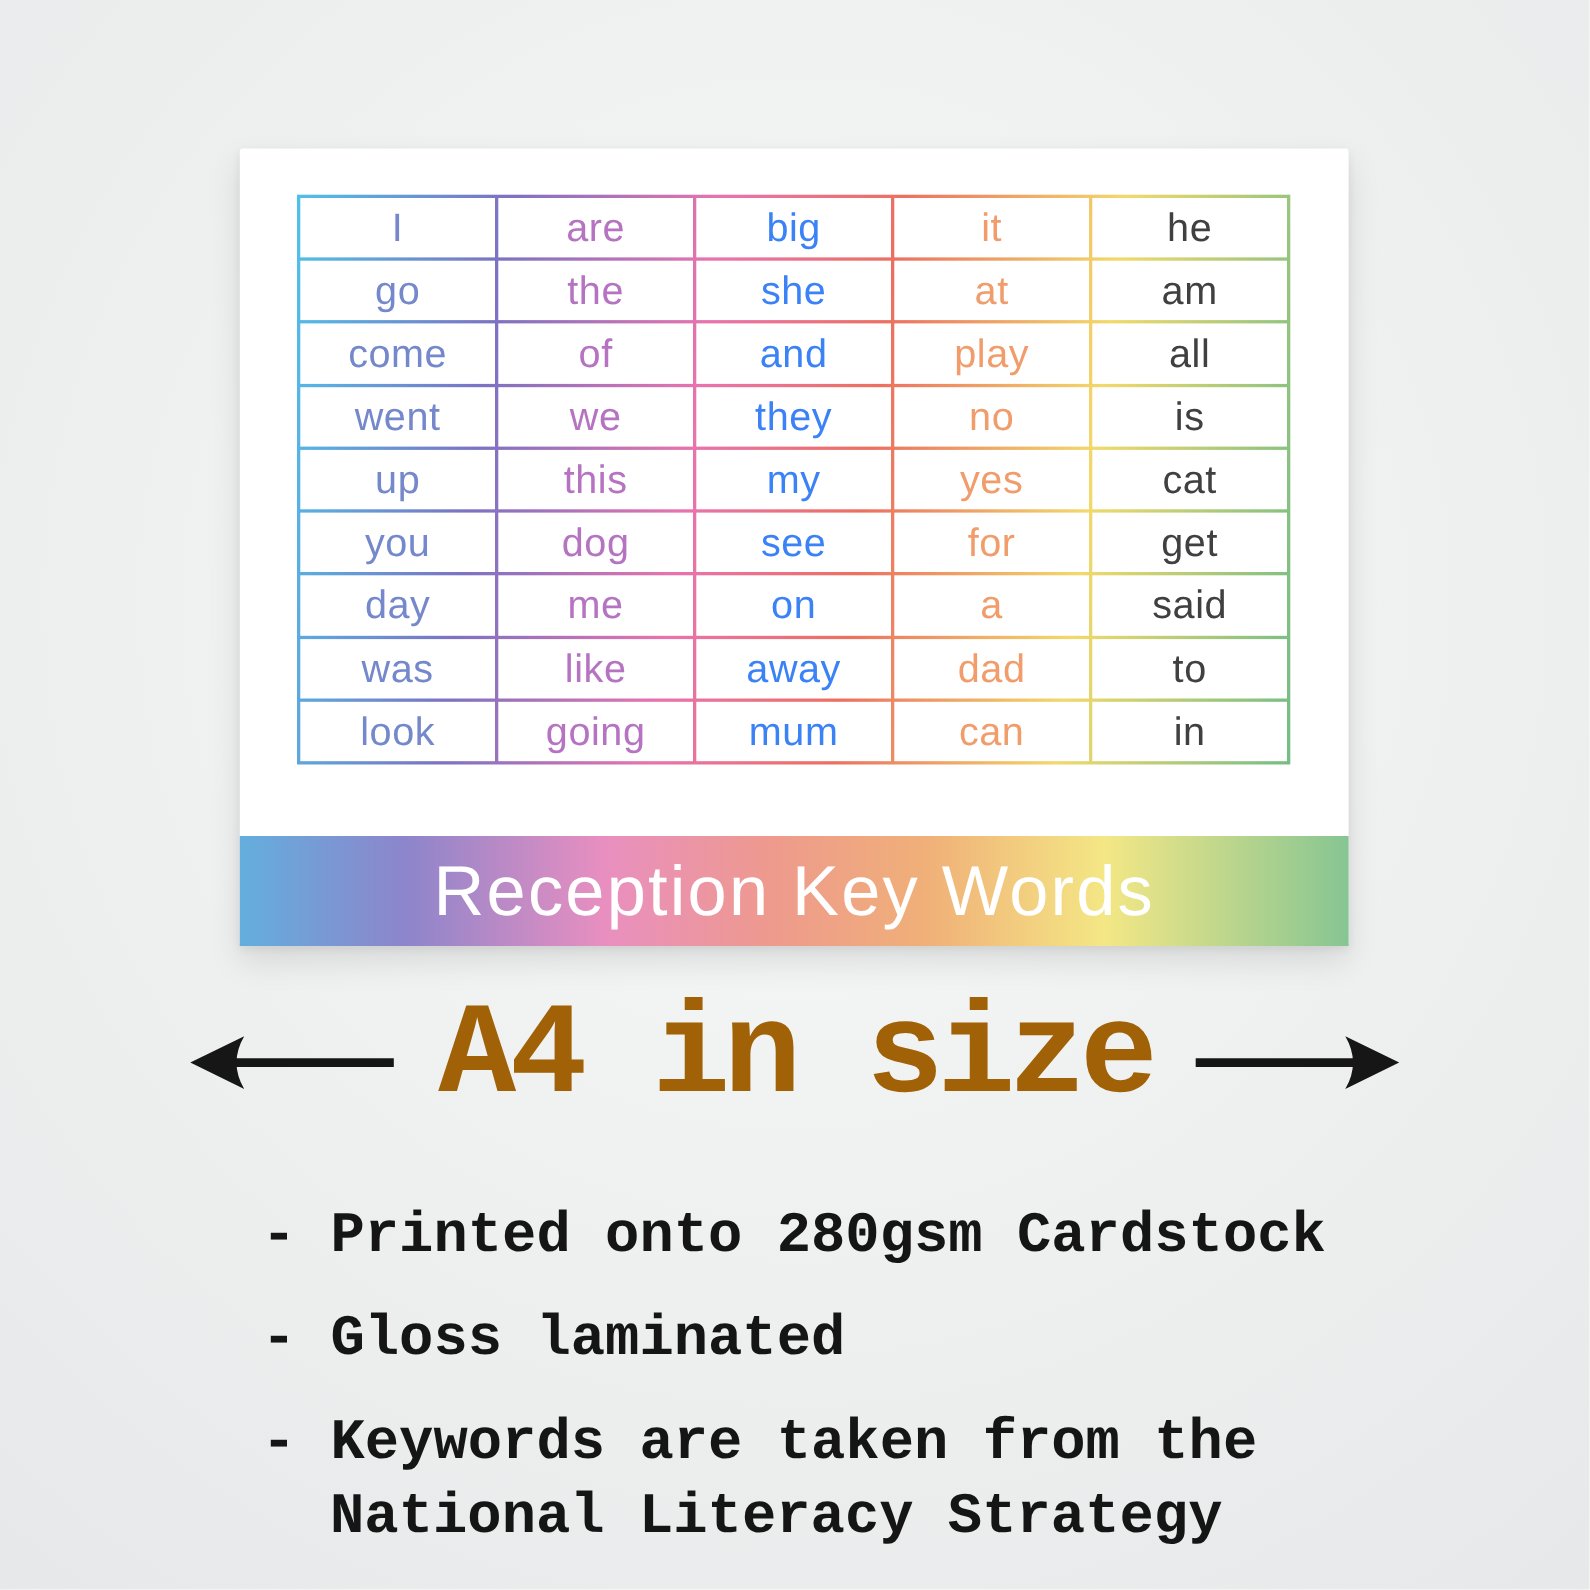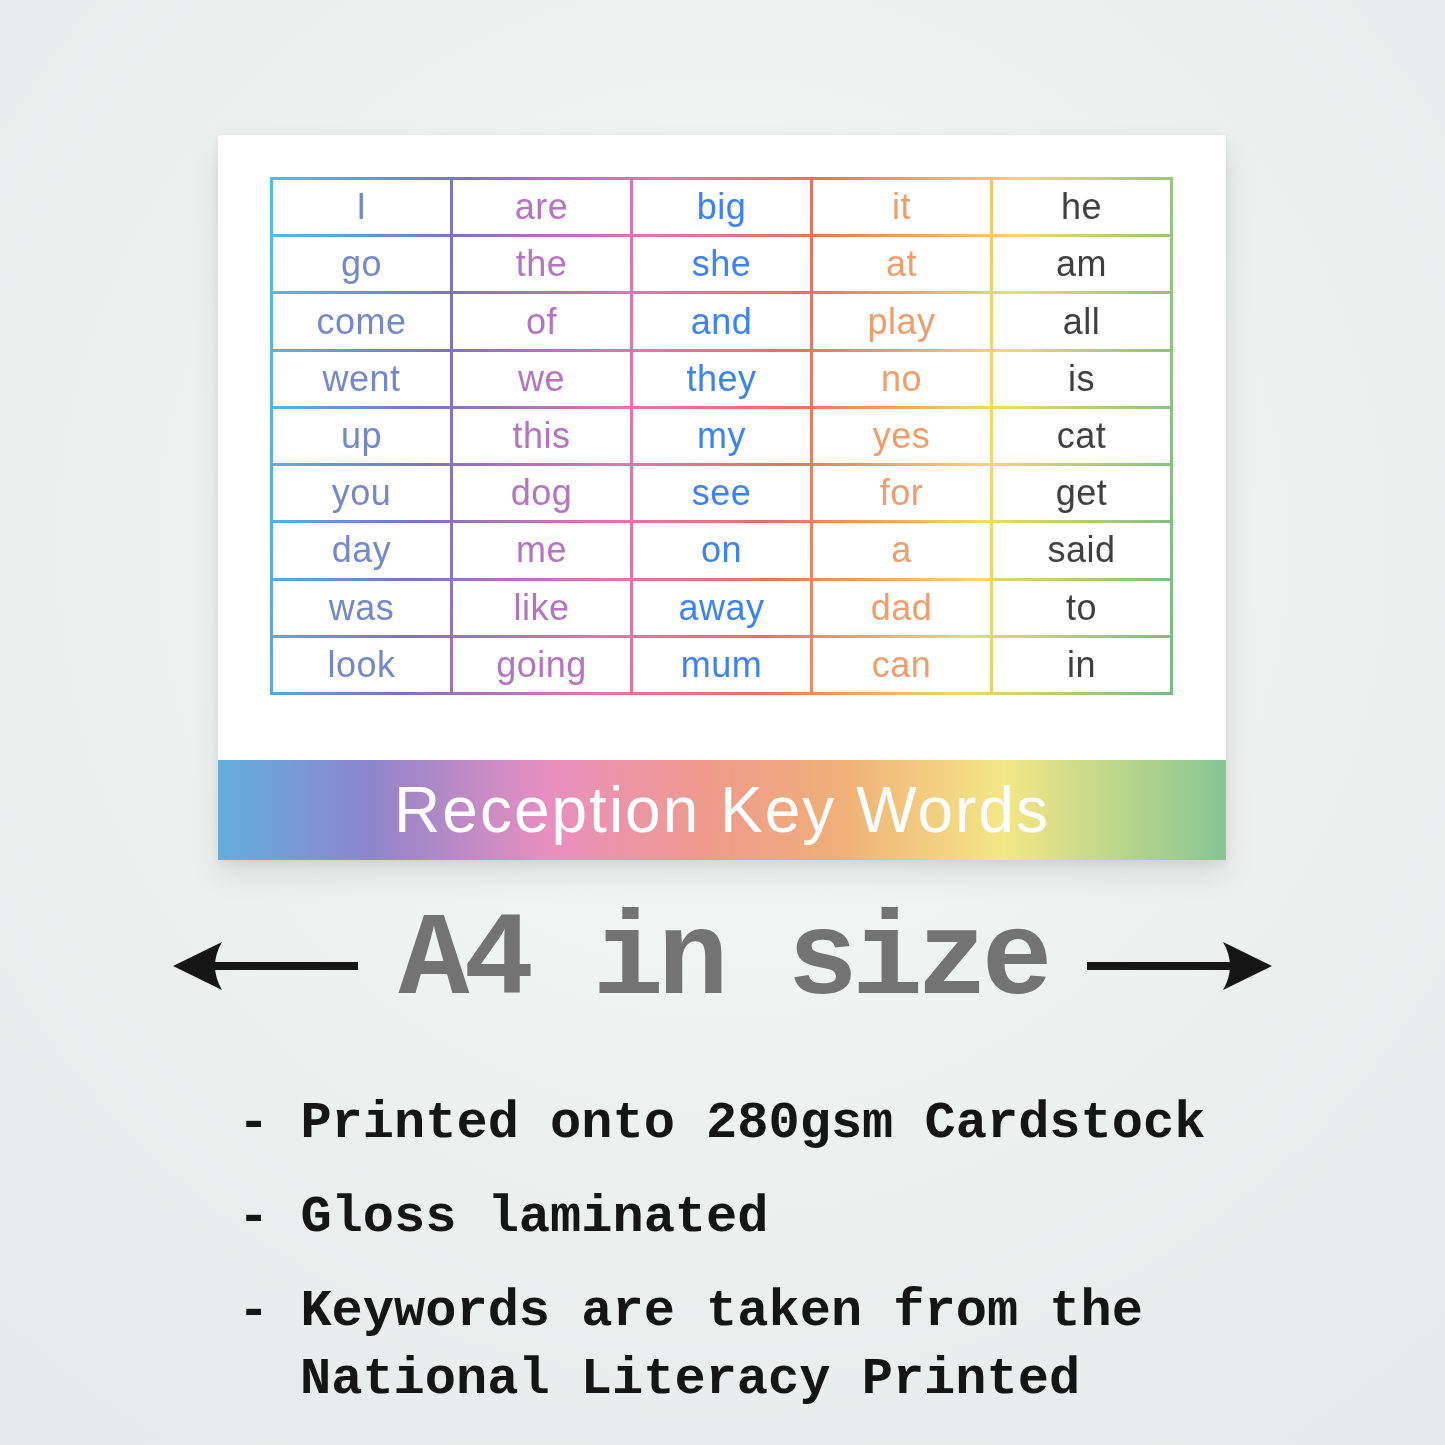--- a/index.html
+++ b/index.html
@@ -44,21 +44,21 @@
     font-family:"Liberation Sans",sans-serif;
   }
 
   
   .size-row{
     position:absolute;top:903px;left:0;width:100%;
     display:flex;align-items:center;justify-content:center;gap:36px;
   }
   .size-label{
     font-family:"Liberation Mono",monospace;font-weight:700;
-    font-size:118px;letter-spacing:-6px;color:#737373;line-height:1;
+    font-size:118px;letter-spacing:-6px;color:#a16207;line-height:1;
     padding-bottom:8px;
   }
   .arrow-svg{display:block;}
 
   
   .bullets{
     position:absolute;left:238px;top:1050px;width:1012px;
     font-family:"Liberation Mono",monospace;font-weight:700;
     font-size:52px;color:#151515;margin-top:40px;
   }
@@ -142,14 +142,14 @@
   <div class="size-label">A4 in size</div>
   <svg class="arrow-svg" width="192" height="62" viewBox="0 0 192 62">
     <line x1="4" y1="31" x2="150" y2="31" stroke="#161616" stroke-width="8"></line>
     <path d="M189,31 L140,7 Q154,31 140,55 Z" fill="#161616"></path>
   </svg>
 </div>
 
 <div class="bullets">
   <div class="bullet">- Printed onto 280gsm Cardstock</div>
   <div class="bullet">- Gloss laminated</div>
-  <div class="bullet">- Keywords are taken from the National Literacy Printed</div>
+  <div class="bullet">- Keywords are taken from the National Literacy Strategy</div>
 </div>
 
 </body></html>

